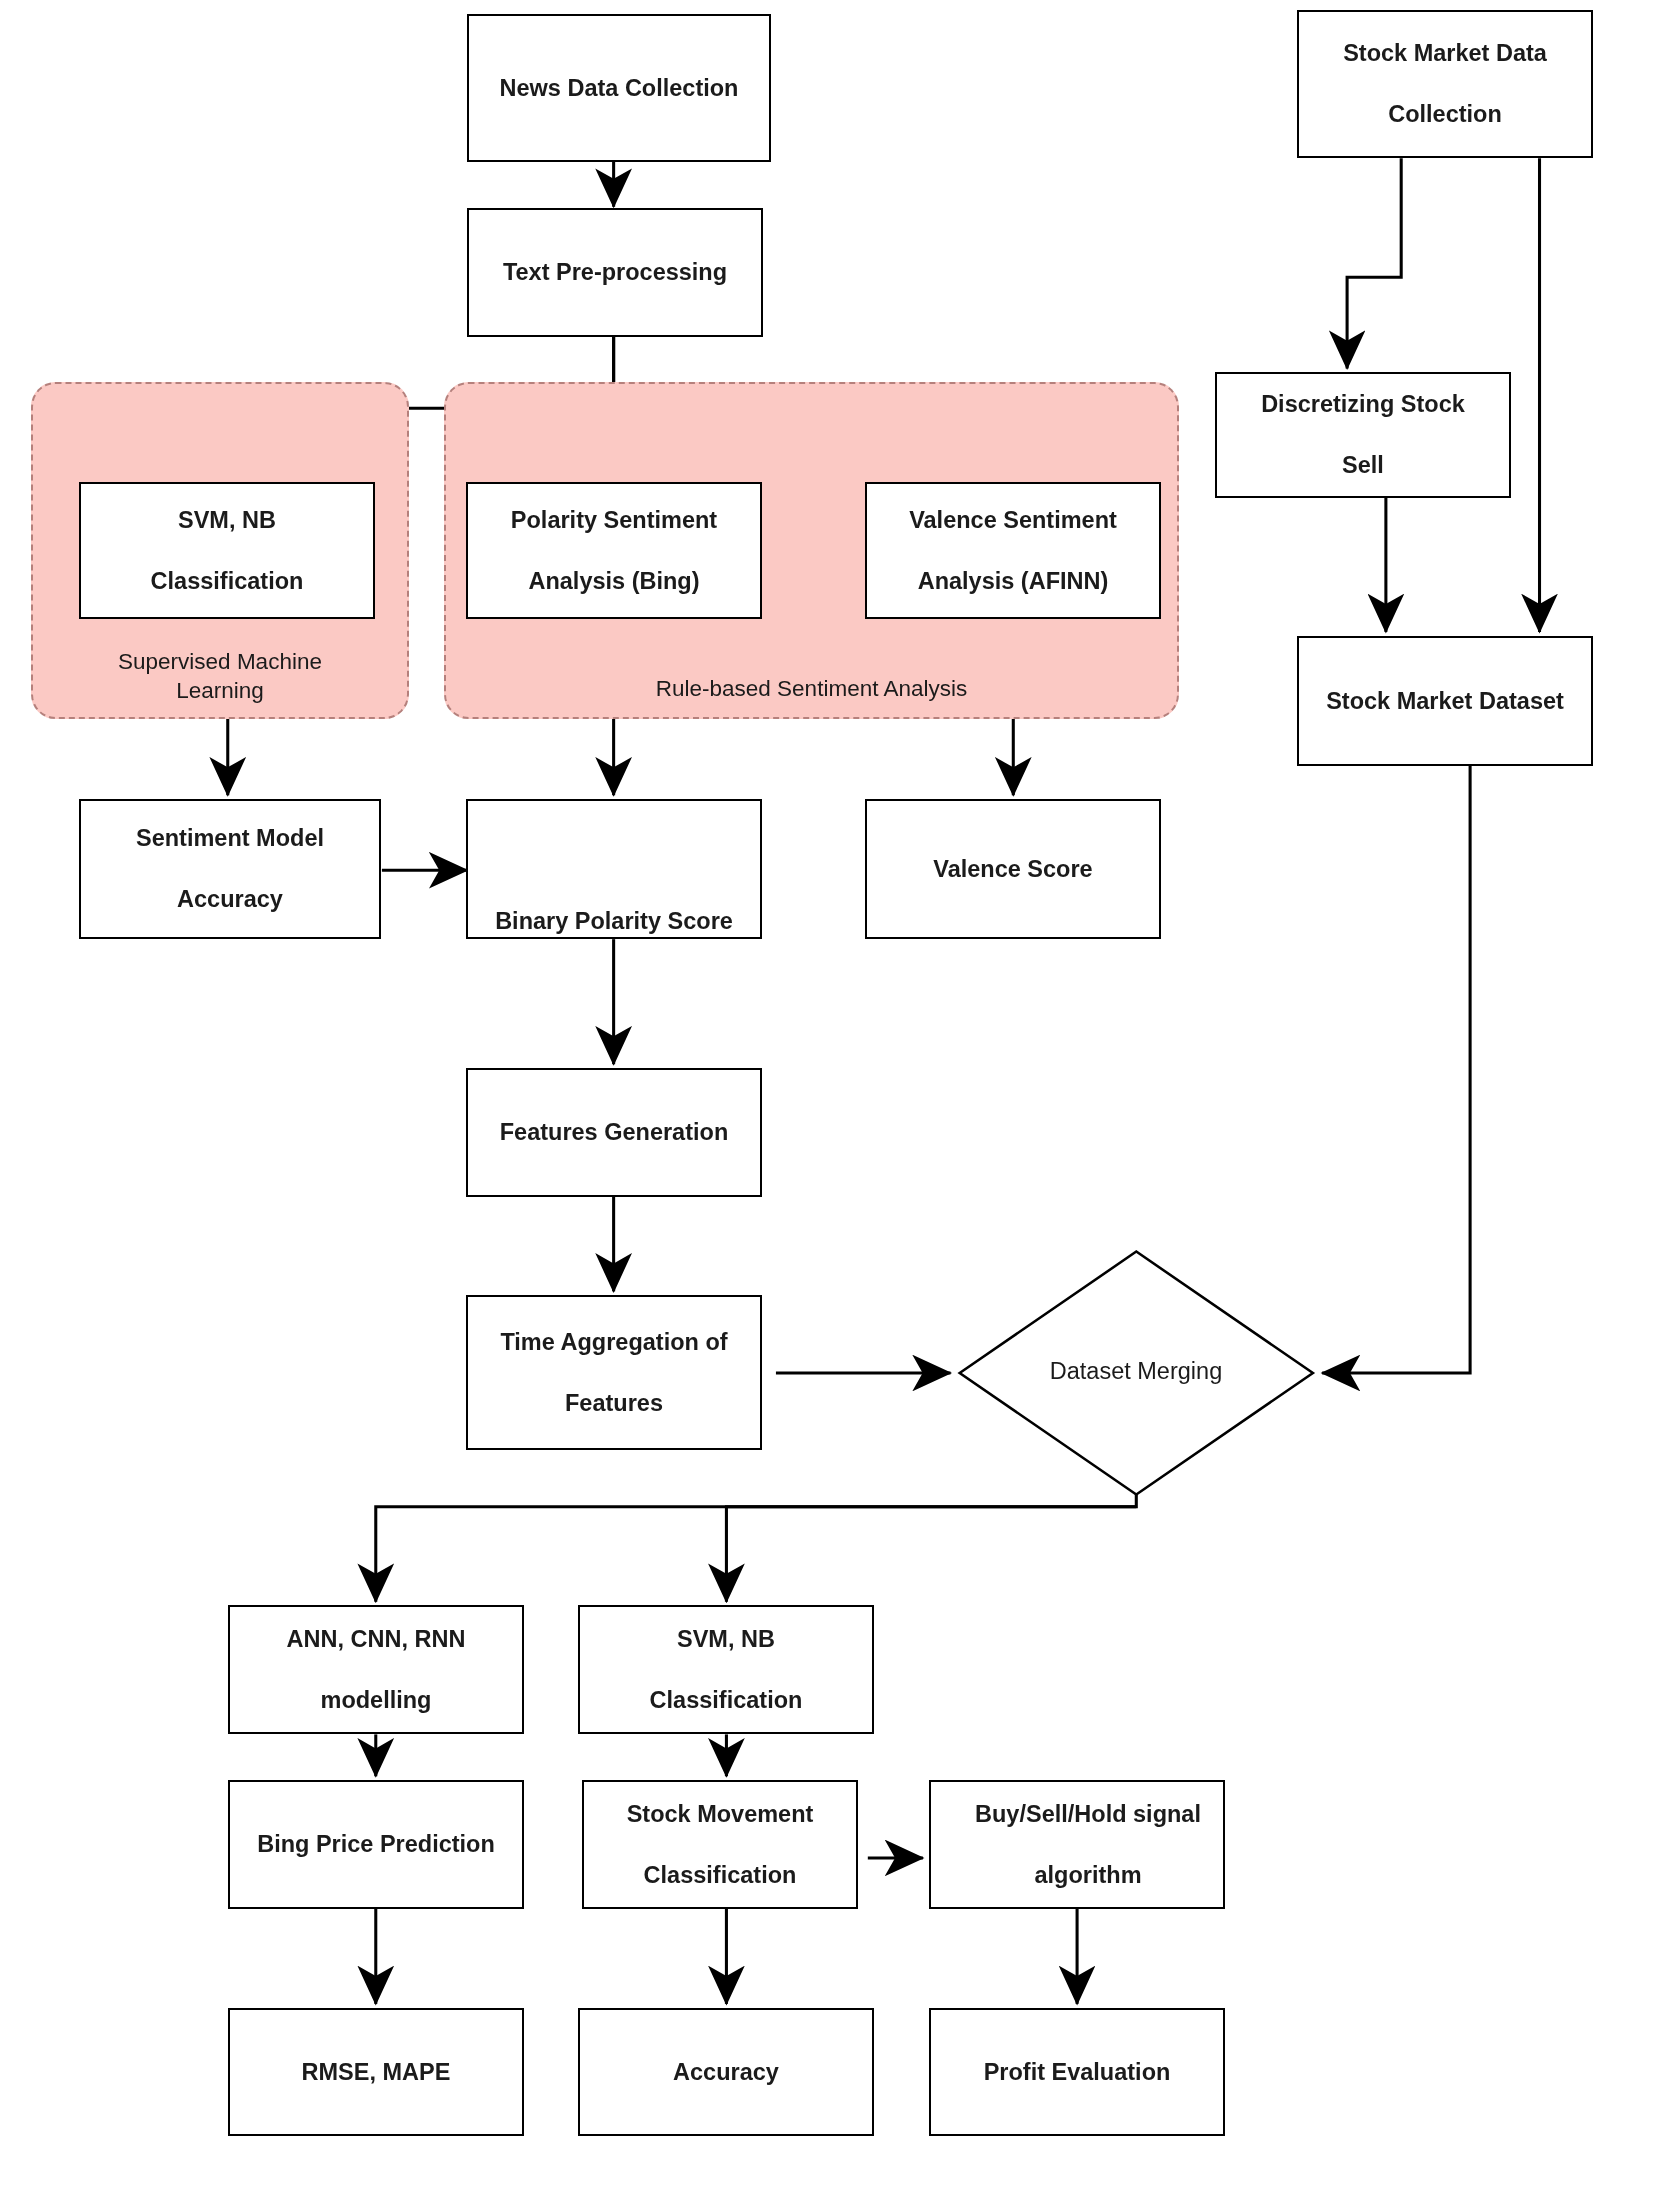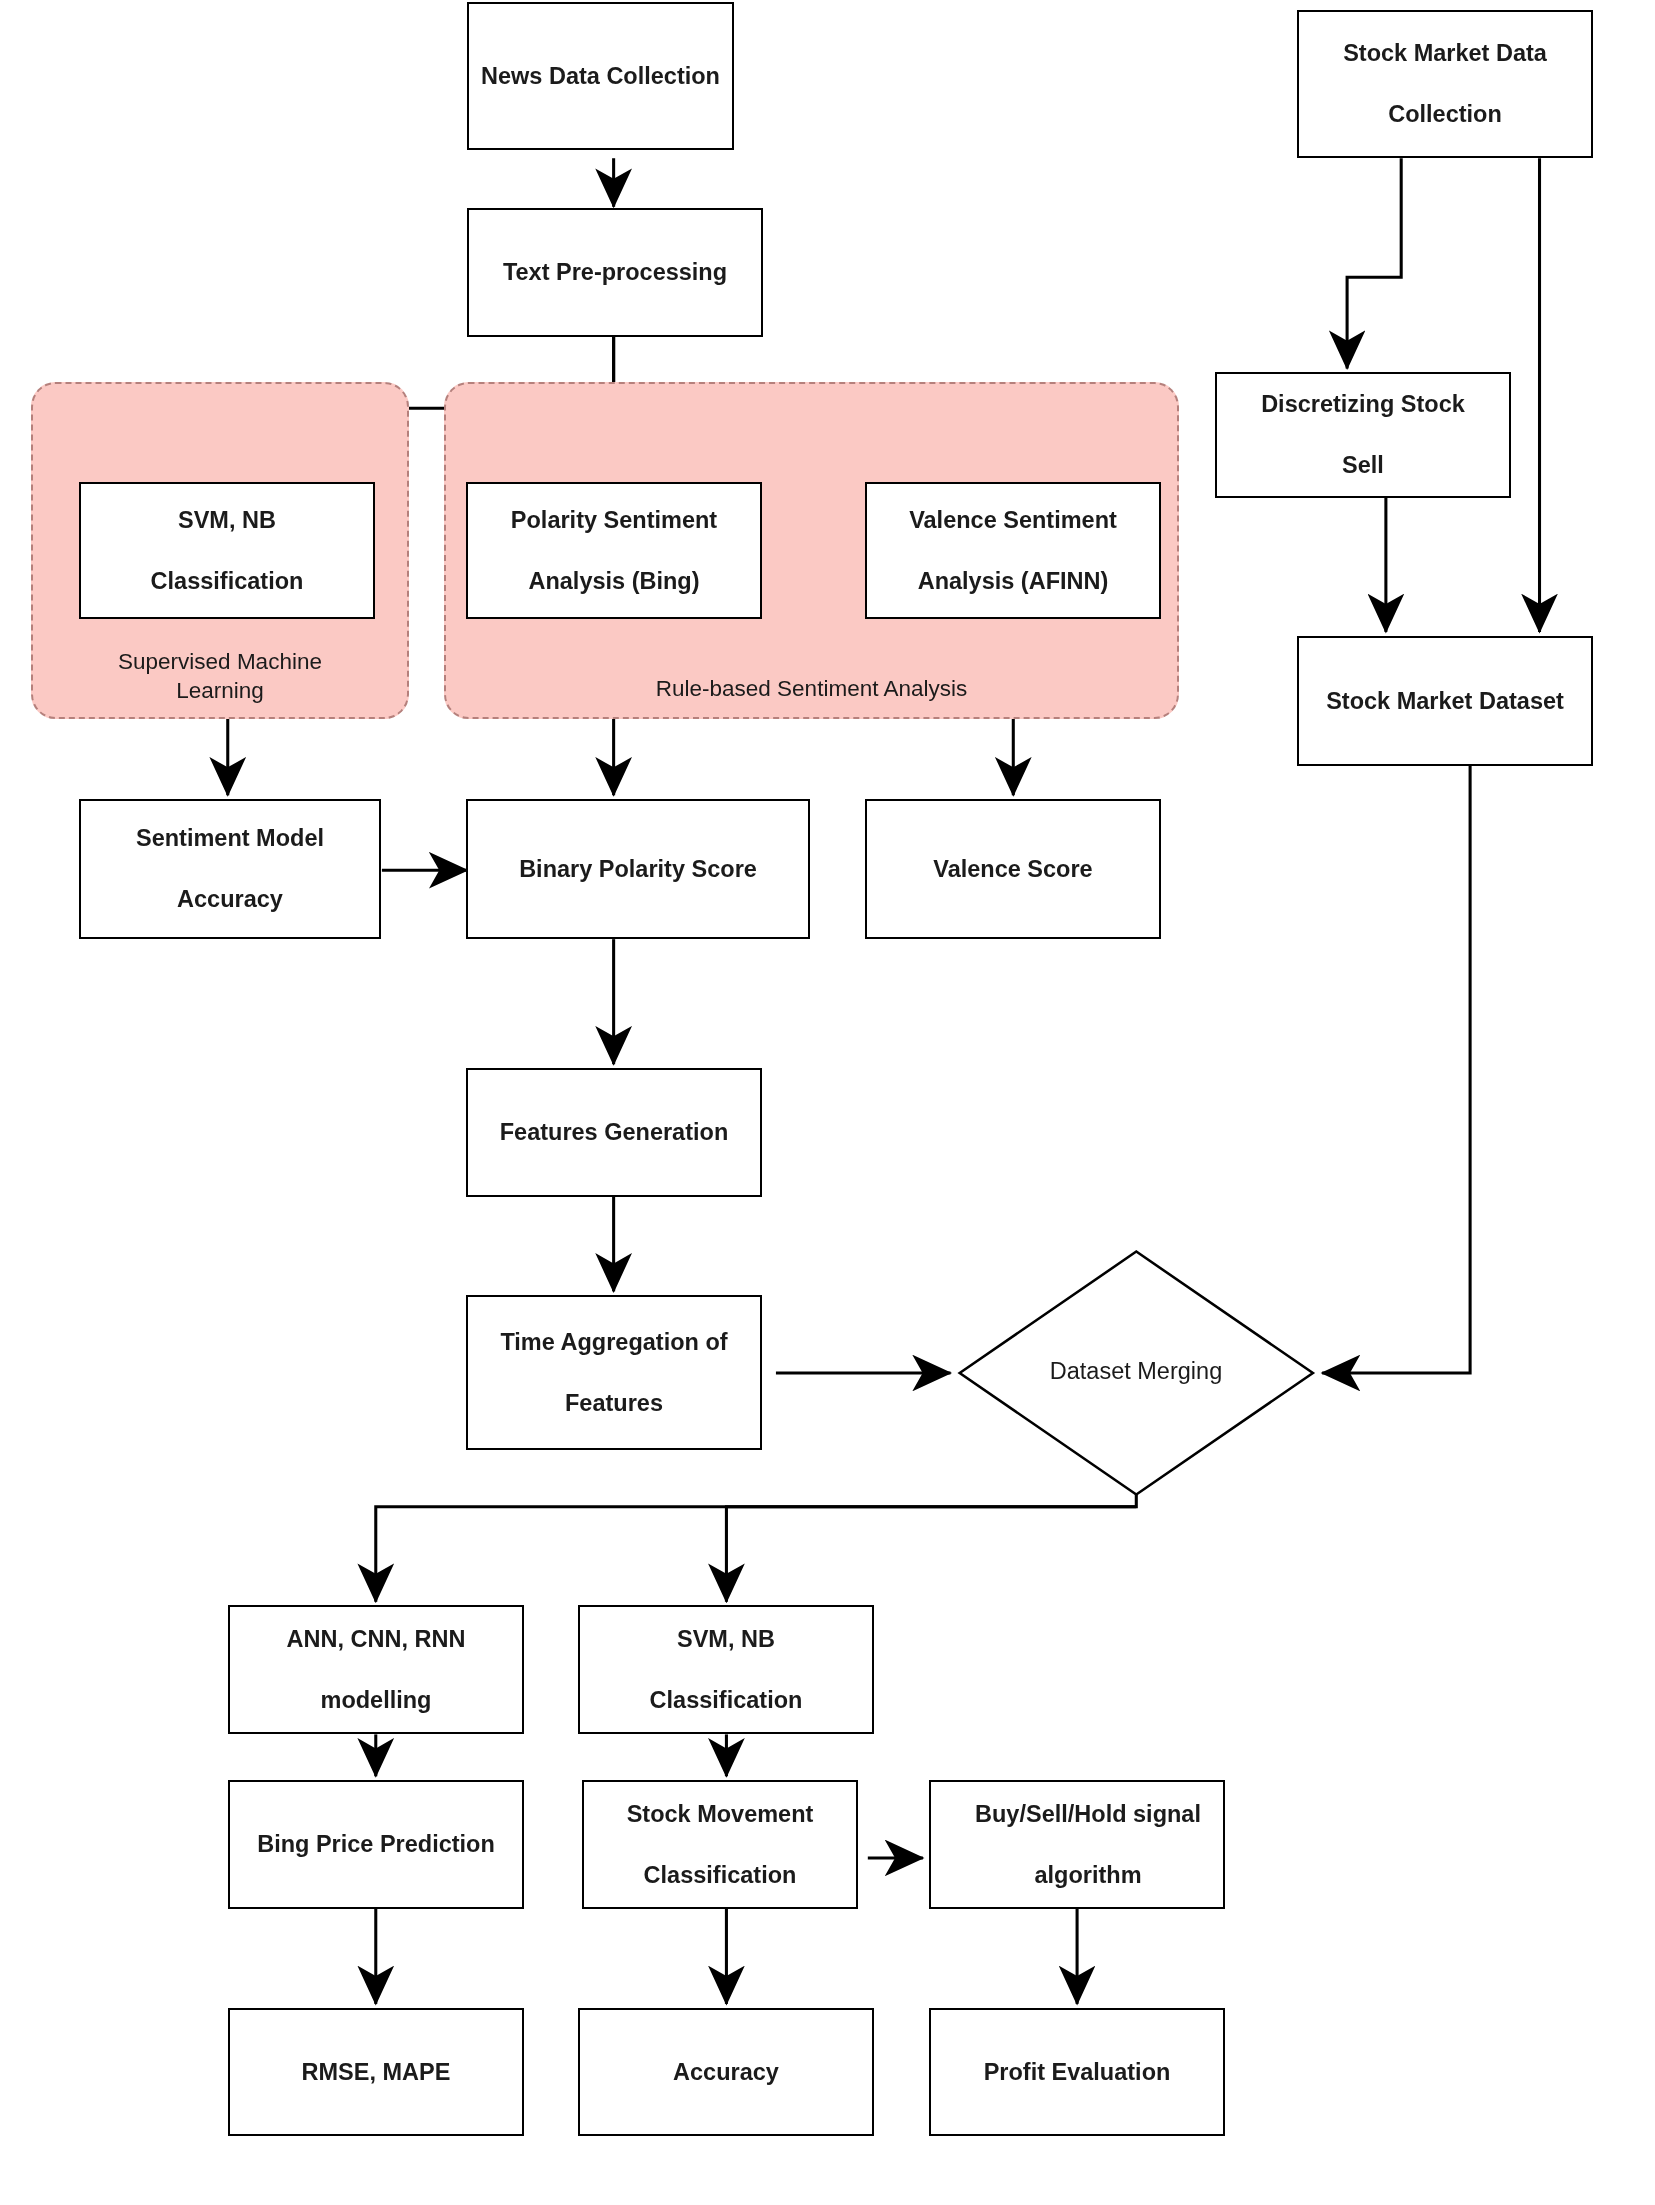--- a/index.html
+++ b/index.html
@@ -79,21 +79,21 @@
   <div class="group-box" style="left:444px;top:382px;width:735px;height:337px;"></div>
 
   <div class="group-label" style="left:31px;top:648px;width:378px;">
     <div>Supervised Machine</div>
     <div>Learning</div>
   </div>
   <div class="group-label" style="left:444px;top:675px;width:735px;">
     <div>Rule-based Sentiment Analysis</div>
   </div>
 
-  <div class="node" style="left:467px;top:2px;width:267px;height:148px;">
+  <div class="node" style="left:467px;top:14px;width:304px;height:148px;">
     <span>News Data Collection</span>
   </div>
 
   <div class="node" style="left:467px;top:208px;width:296px;height:129px;">
     <span>Text Pre-processing</span>
   </div>
 
   <div class="node" style="left:1297px;top:10.2px;width:296px;height:148px;">
     <span>
       <span>Stock Market Data</span><br>
@@ -129,21 +129,21 @@
     </span>
   </div>
 
   <div class="node" style="left:79px;top:799px;width:302px;height:140px;">
     <span>
       <span>Sentiment Model</span><br>
       <span>Accuracy</span>
     </span>
   </div>
 
-  <div class="node" style="left:466px;top:799px;width:344px;height:140px;">
+  <div class="node" style="left:466px;top:799px;width:296px;height:140px;align-items:flex-end;">
     <span>Binary Polarity Score</span>
   </div>
 
   <div class="node" style="left:865px;top:799px;width:296px;height:140px;">
     <span>Valence Score</span>
   </div>
 
   <div class="node" style="left:1297px;top:636px;width:296px;height:130px;">
     <span>Stock Market Dataset</span>
   </div>

